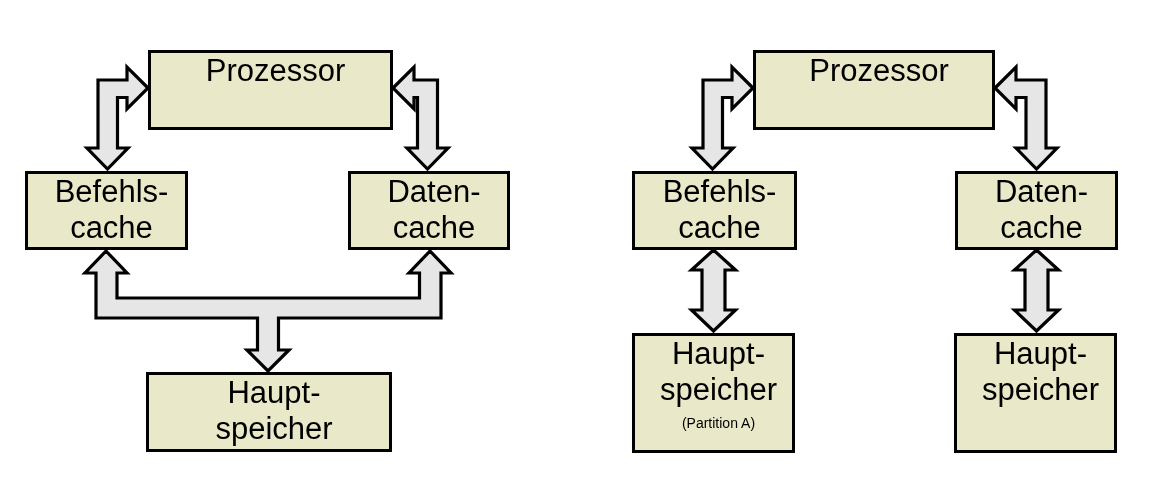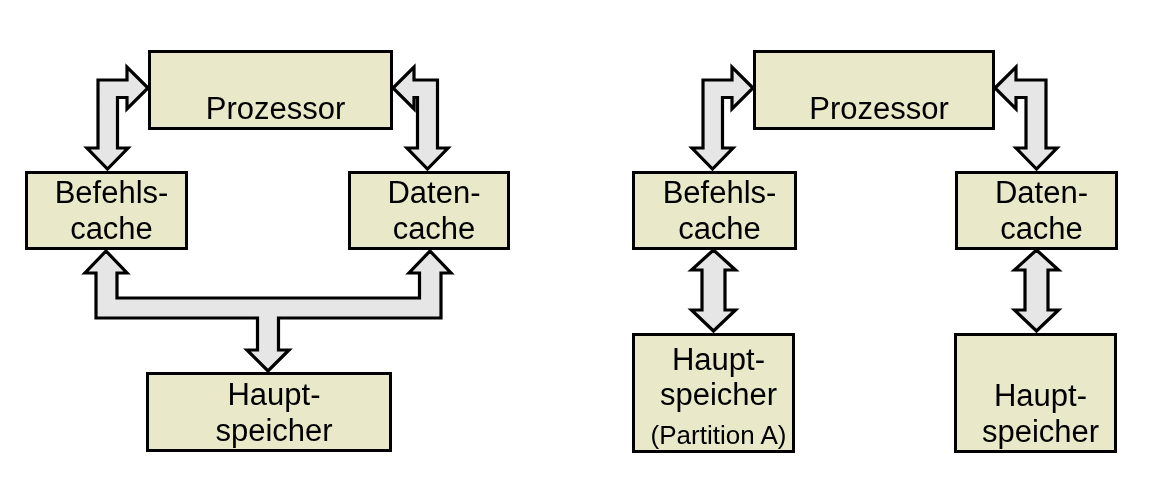--- a/index.html
+++ b/index.html
@@ -31,29 +31,29 @@
     stroke-width: 3.2;
     stroke-linejoin: miter;
   }
   .box {
     position: absolute;
     background: var(--box-fill);
     border: 3px solid var(--box-border);
     display: flex;
     flex-direction: column;
     align-items: center;
-    justify-content: flex-end;
+    justify-content: flex-start;
     text-align: center;
     color: var(--text);
     font-size: 31px;
     line-height: 1.16;
     padding-left: 10px;
   }
   .partition-label {
-    font-size: 26px;
+    font-size: 14px;
     line-height: 1.1;
     margin-top: 8px;
   }
 </style>
 </head>
 <body>
 
 <div id="stage">
 
   <svg id="arrow-layer" viewBox="0 0 1161 498" xmlns="http://www.w3.org/2000/svg">

